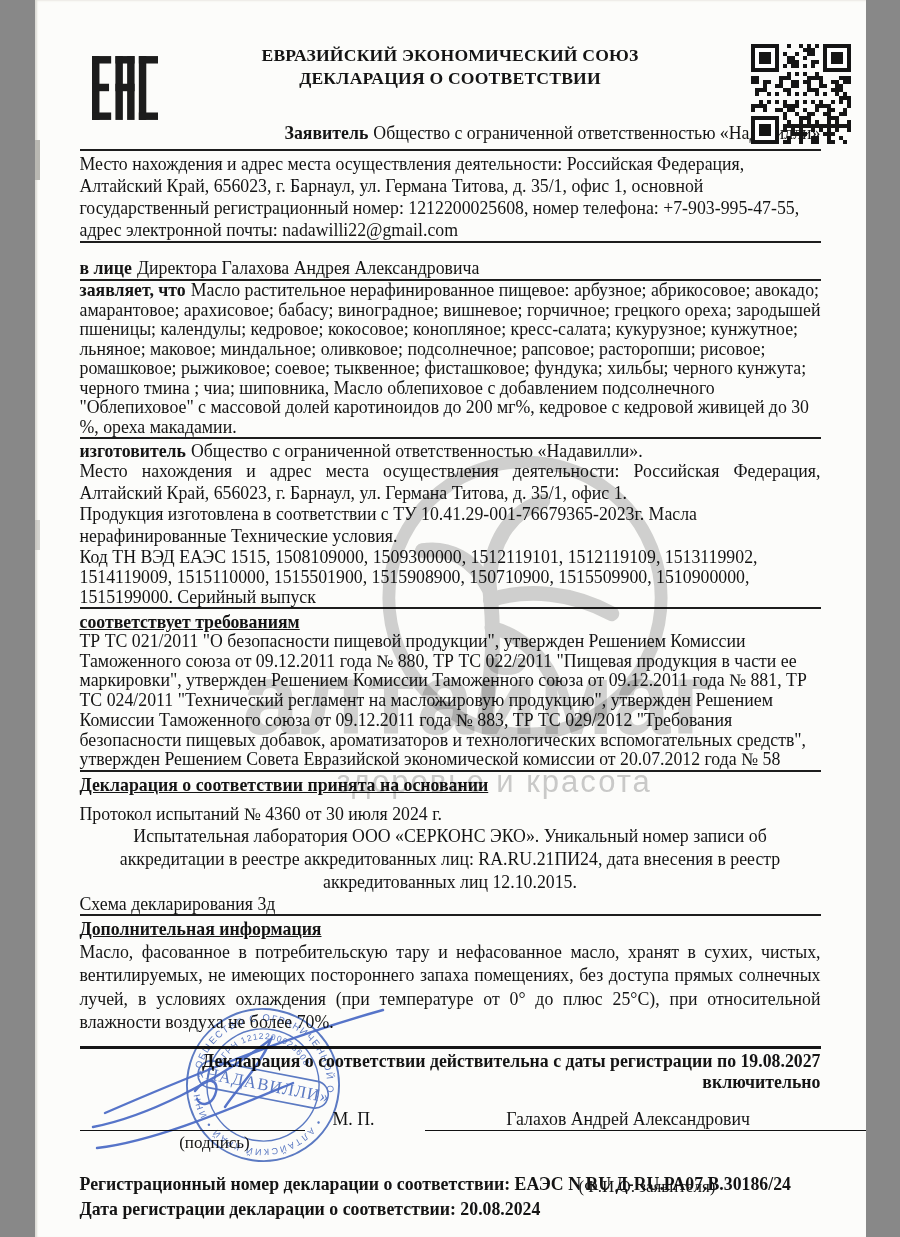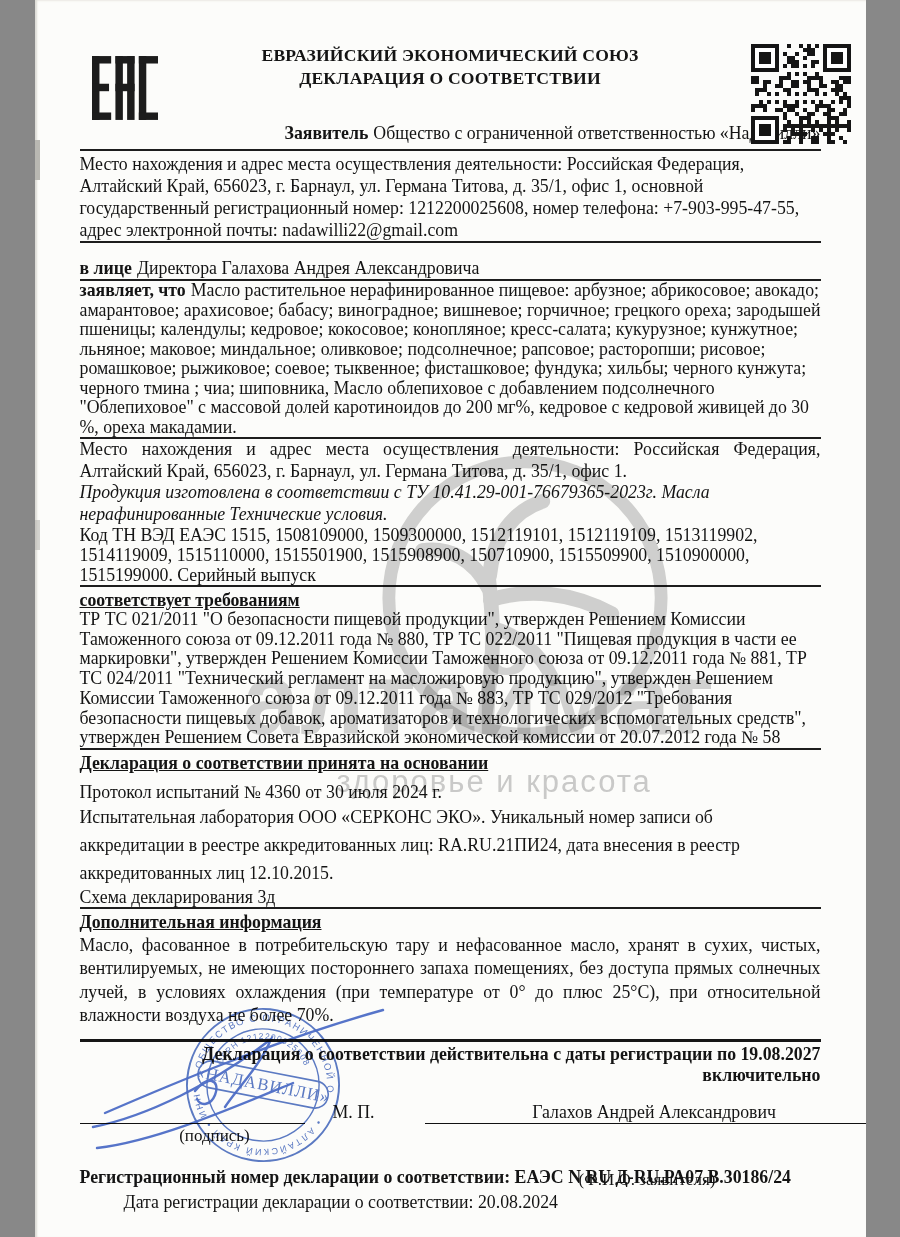--- a/index.html
+++ b/index.html
@@ -17,40 +17,40 @@
   .lbl{font-weight:700;margin-right:5px;}
   .rule{border:none;border-top:2px solid #1d1d1d;margin:5px 0 0 0;height:0;}
   .rule.tight{margin:0;}
   .rule.thick{border-top:3px solid #161616;margin:11px 0 0 0;}
   p{margin:0;}
   .p-address{margin-top:2px;line-height:22px;}
   .p-person{margin-top:15px;line-height:21px;}
   .p-declares{margin-top:0;line-height:19.5px;}
   .p-manu{margin-top:2px;line-height:20px;}
   .p-manu-addr{line-height:21.5px;text-align:justify;}
-  .p-prod{line-height:21.5px;font-style:italic;}
+  .p-prod{line-height:21.5px;}
   .p-code{line-height:20px;}
   .h-bold{font-weight:700;margin-top:3px;line-height:20px;text-decoration:underline;}
   .p-req{line-height:19.7px;}
   .p-protocol{margin-top:9px;line-height:21px;}
-  .p-lab{line-height:28px;}
+  .p-lab{line-height:23px;text-align:center;}
   .p-scheme{line-height:20px;}
   .p-add{margin-top:2px;line-height:23.5px;text-align:justify;}
   .p-validity{margin-top:2px;font-weight:700;line-height:21px;text-align:right;}
   
   .sig{position:relative;height:58px;margin-top:6px;}
   .sig-line{position:absolute;top:31px;border-top:1.6px solid #111;}
   .sig-line.left{left:0;width:225px;}
   .sig-line.right{left:345px;width:445px;}
   .sig-cap-left{position:absolute;left:60px;top:34px;width:150px;text-align:center;font-size:17px;}
   .mp{position:absolute;left:253px;top:10px;}
-  .fio{position:absolute;left:352px;width:445px;top:10px;text-align:center;}
+  .fio{position:absolute;left:326px;width:445px;top:10px;text-align:center;}
   .fio-cap{position:absolute;left:345px;width:445px;top:34px;text-align:center;font-size:17px;margin-top:44px;}
   .p-reg{margin-top:17px;font-weight:700;line-height:21px;}
-  .p-regdate{margin-top:4px;font-weight:400;line-height:21px;margin-left:44px;}
+  .p-regdate{margin-top:4px;font-weight:700;line-height:21px;}
   
   .wm{position:absolute;pointer-events:none;mix-blend-mode:multiply;}
   .wm-word{left:208px;top:648px;font-family:"Liberation Sans",sans-serif;font-weight:700;
            font-size:102px;line-height:1;color:#a9a9a9;opacity:.5;letter-spacing:1px;}
   .wm-tag{left:302px;top:764px;font-family:"Liberation Sans",sans-serif;font-weight:400;
           font-size:31px;color:#a9a9a9;opacity:.6;letter-spacing:2px;}
   .wm-tree{left:342px;top:450px;opacity:.4;}
   .stamp-layer{position:absolute;left:40px;top:995px;pointer-events:none;mix-blend-mode:multiply;opacity:.9;}
   .smudge{position:absolute;left:0;width:5px;background:#b9b8b2;}
 </style>
@@ -297,20 +297,21 @@
     <hr class="rule tight">
 
     <p class="p-person"><b class="lbl">в лице</b><span>Директора Галахова Андрея Александровича</span></p>
 
     <hr class="rule tight">
 
     <p class="p-declares"><b class="lbl">заявляет, что</b><span>Масло растительное нерафинированное пищевое: арбузное; абрикосовое; авокадо; амарантовое; арахисовое; бабасу; виноградное; вишневое; горчичное; грецкого ореха; зародышей пшеницы; календулы; кедровое; кокосовое; конопляное; кресс-салата; кукурузное; кунжутное; льняное; маковое; миндальное; оливковое; подсолнечное; рапсовое; расторопши; рисовое; ромашковое; рыжиковое; соевое; тыквенное; фисташковое; фундука; хильбы; черного кунжута; черного тмина ; чиа; шиповника, Масло облепиховое с добавлением подсолнечного "Облепиховое" с массовой долей каротиноидов до 200 мг%, кедровое с кедровой живицей до 30 %, ореха макадамии.</span></p>
 
     <hr class="rule tight">
 
+    <p class="p-manu"><b class="lbl">изготовитель</b><span>Общество с ограниченной ответственностью «Надавилли».</span></p>
     <p class="p-manu-addr">Место нахождения и адрес места осуществления деятельности: Российская Федерация, Алтайский Край, 656023, г. Барнаул, ул. Германа Титова, д. 35/1, офис 1.</p>
     <p class="p-prod">Продукция изготовлена в соответствии с ТУ 10.41.29-001-76679365-2023г. Масла нерафинированные Технические условия.</p>
     <p class="p-code">Код ТН ВЭД ЕАЭС 1515, 1508109000, 1509300000, 1512119101, 1512119109, 1513119902, 1514119009, 1515110000, 1515501900, 1515908900, 150710900, 1515509900, 1510900000, 1515199000. Серийный выпуск</p>
 
     <hr class="rule tight">
 
     <p class="h-bold">соответствует требованиям</p>
     <p class="p-req">ТР ТС 021/2011 "О безопасности пищевой продукции", утвержден Решением Комиссии Таможенного союза от 09.12.2011 года № 880, ТР ТС 022/2011 "Пищевая продукция в части ее маркировки", утвержден Решением Комиссии Таможенного союза от 09.12.2011 года № 881, ТР ТС 024/2011 "Технический регламент на масложировую продукцию", утвержден Решением Комиссии Таможенного союза от 09.12.2011 года № 883, ТР ТС 029/2012 "Требования безопасности пищевых добавок, ароматизаторов и технологических вспомогательных средств", утвержден Решением Совета Евразийской экономической комиссии от 20.07.2012 года № 58</p>
 
     <hr class="rule tight">

